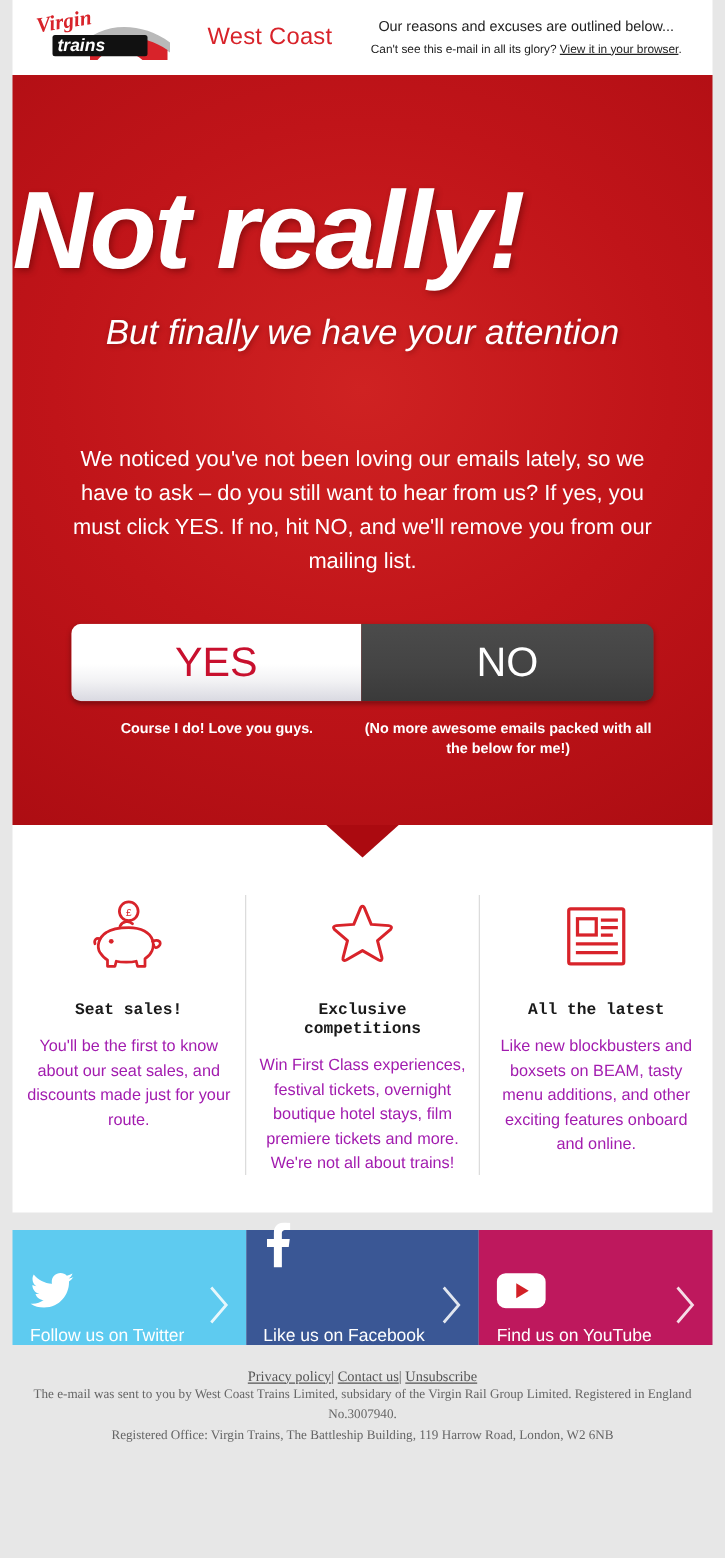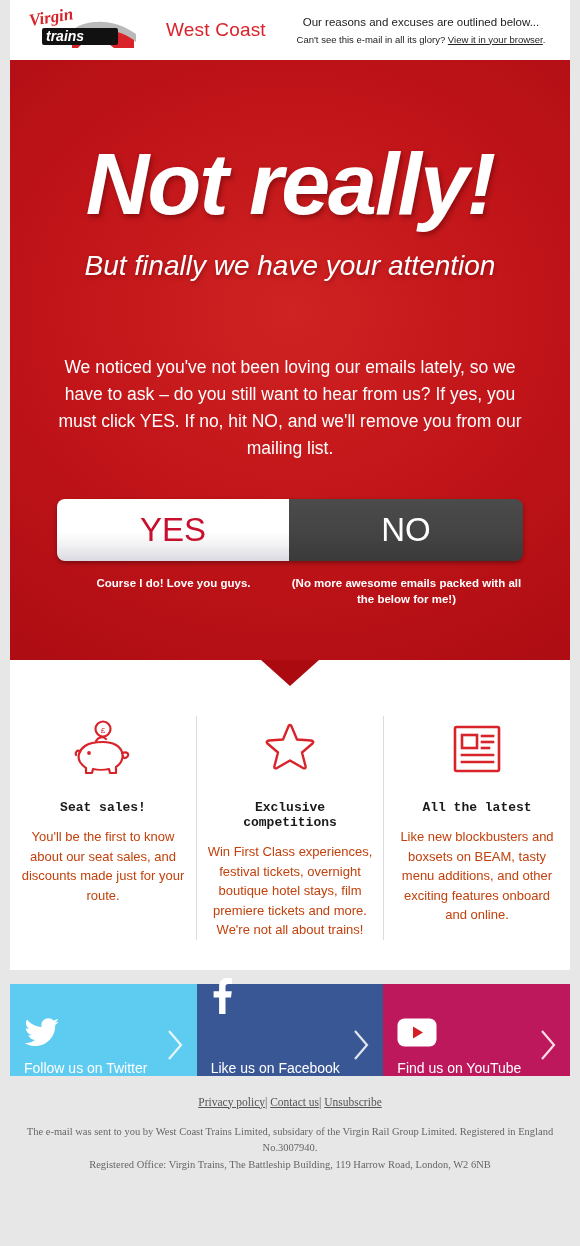--- a/index.html
+++ b/index.html
@@ -34,21 +34,21 @@
   .hero{
     margin:0 10px;
     background:#b00c12;
     background:radial-gradient(ellipse 105% 85% at 50% 42%, #cf2222 0%, #c01419 42%, #a50a10 100%);
     padding:28px 0 0 0;
     position:relative;
     height:600px;
     box-sizing:border-box;
   }
   .hero-title{
-    text-align:center;color:#fff;
+    color:#fff;
     font-size:88px;line-height:1;
     font-style:italic;font-weight:bold;
     letter-spacing:-2px;
     margin-top:52px;
     text-shadow:2px 3px 5px rgba(80,0,0,.45);
   }
   .hero-sub{
     text-align:center;color:#fff;
     font-size:28px;font-style:italic;
     margin-top:22px;
@@ -118,21 +118,21 @@
     box-sizing:content-box;
   }
   .col.mid{border-left:1px solid #dcdcdc;border-right:1px solid #dcdcdc;}
   .icon-box{height:66px;display:flex;align-items:center;justify-content:center;margin-bottom:18px;}
   .col-head{
     font-size:13px;font-weight:bold;color:#1a1a1a;
     margin-bottom:12px;
     font-family:Liberation Mono, monospace;
   }
   .col-text{
-    font-size:13px;line-height:1.5;color:#c2410c;
+    font-size:13px;line-height:1.5;color:#a21caf;
   }
 
   
   .social{
     margin:14px 10px 0 10px;
     display:flex;height:92px;
   }
   .soc{
     flex:1;position:relative;
     display:flex;flex-direction:column;justify-content:flex-end;
@@ -149,21 +149,21 @@
   .soc-arrow{
     position:absolute;right:12px;bottom:10px;
     color:#fff;opacity:.85;
   }
 
   
   .footer{
     margin:0 10px;background:#e7e7e7;
     padding:20px 0 10px 0;text-align:center;
   }
-  .footer-links{font-size:11.5px;color:#555;margin-bottom:16px;
+  .footer-links{font-size:11.5px;color:#555;margin-bottom:0;
     font-family:"Liberation Serif", serif;}
   .footer-links a{color:#555;}
   .footer-text{
     font-size:10.5px;color:#666;line-height:1.6;
     width:540px;margin:0 auto;
     font-family:"Liberation Serif", serif;
   }
 </style>
 </head>
 <body>

